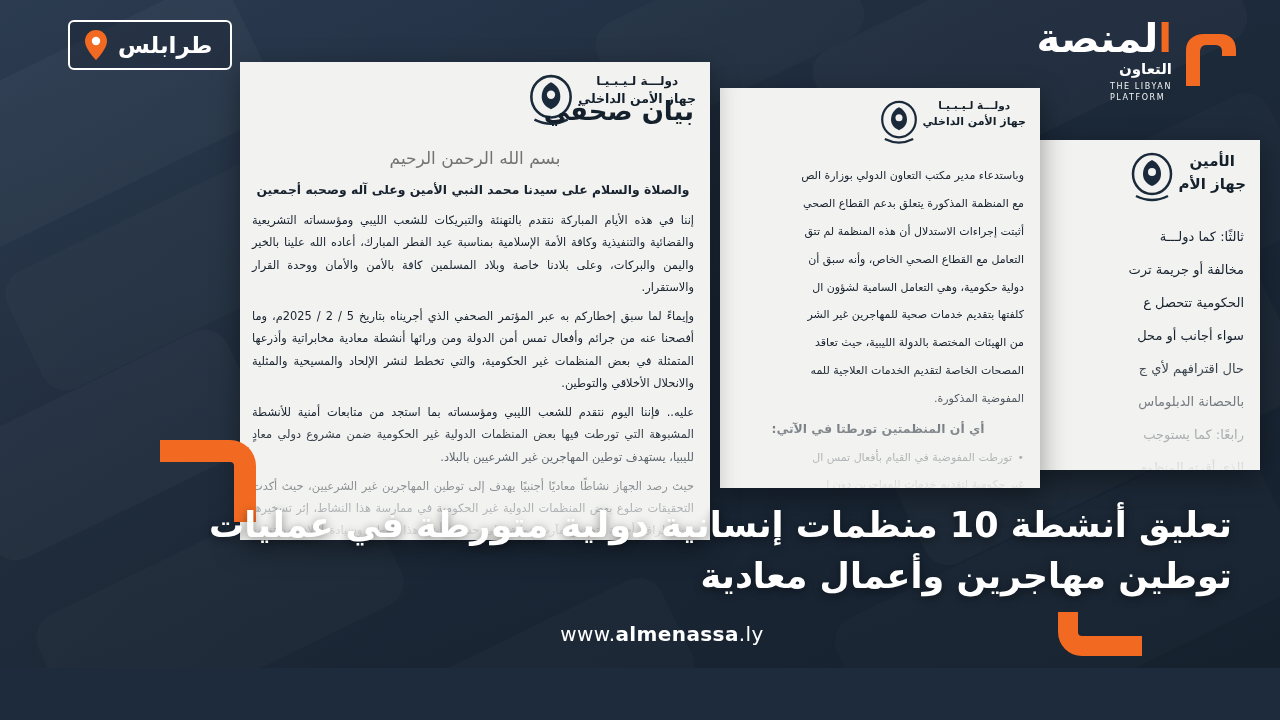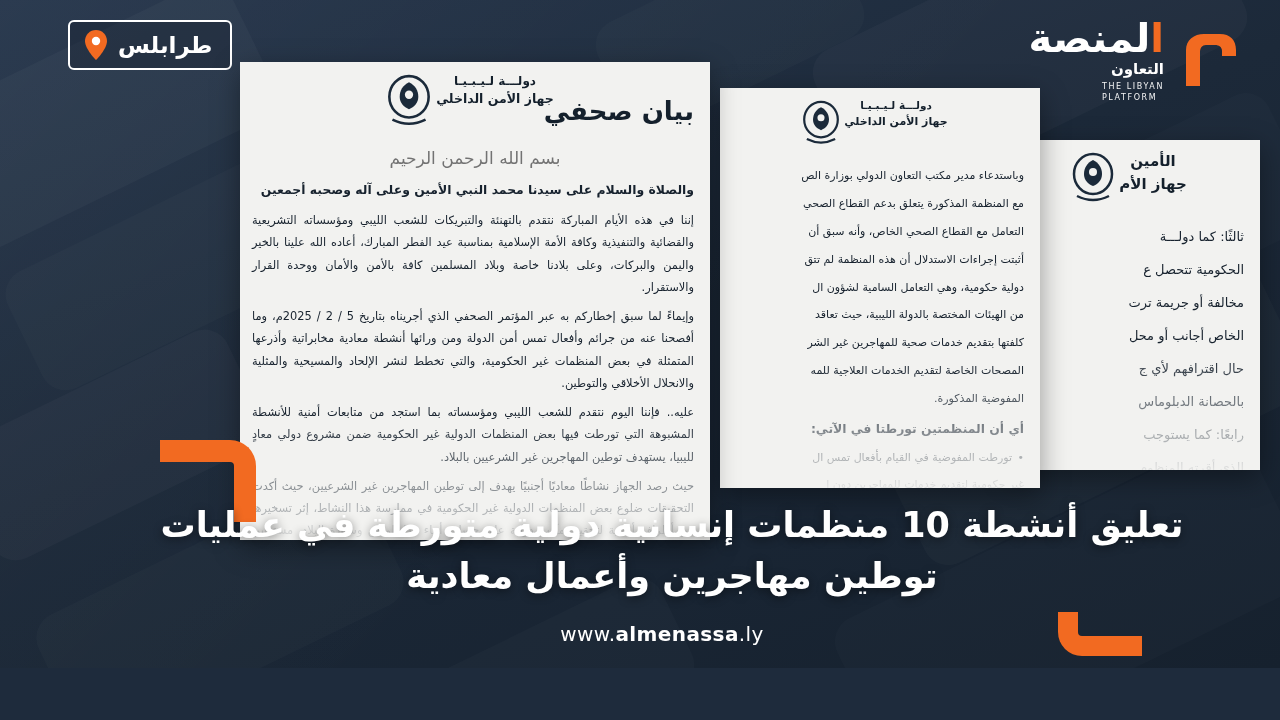--- a/index.html
+++ b/index.html
@@ -56,21 +56,21 @@
   .pin {
     width: 24px; height: 30px;
     position: relative;
     flex: 0 0 auto;
   }
   .pin svg { display:block; }
 
   
   .logo {
     position: absolute; right: 42px; top: 18px;
-    display: flex; align-items: center; gap: 16px;
+    display: flex; align-items: center; gap: 8px;
     direction: rtl;
   }
   .logo-mark { width: 58px; height: 62px; }
   .logo-text { display: flex; flex-direction: column; align-items: flex-start; line-height: 1; }
   .logo-ar {
     color: #ffffff; font-size: 40px; font-weight: bold;
     letter-spacing: -1px;
   }
   .logo-ar .accent { color: #f26a21; }
   .logo-sub-ar {
@@ -92,21 +92,21 @@
     overflow: hidden;
     direction: rtl;
     color: #14202c;
     pointer-events: auto;
   }
   .doc.d3 { left: 1008px; top: 140px; width: 252px; height: 330px; }
   .doc.d2 { left: 720px;  top: 88px;  width: 320px; height: 400px; }
   .doc.d1 { left: 240px;  top: 62px;  width: 470px; height: 478px; }
 
   .doc-head {
-    display: flex; align-items: flex-start; justify-content: center;
+    display: flex; align-items: flex-start; justify-content: flex-start;
     padding: 10px 14px 6px 0;
   }
   .doc-head .state {
     text-align: center; line-height: 1.5;
     font-weight: bold;
   }
   .d1 .doc-head .state .l1 { font-size: 12px; letter-spacing: 4px; }
   .d1 .doc-head .state .l2 { font-size: 12.5px; }
   .d2 .doc-head .state .l1 { font-size: 10.5px; letter-spacing: 3px; }
   .d2 .doc-head .state .l2 { font-size: 11px; }
@@ -126,21 +126,21 @@
     text-align: center; font-size: 17px; margin-top: 22px; color: #737373;
   }
   .doc-body {
     padding: 10px 16px 0 12px;
     font-size: 11.4px;
     line-height: 1.95;
     text-align: justify;
     color: #17222e;
   }
   .doc-body p { margin-bottom: 7px; }
-  .doc-body .center { text-align: right; font-weight: bold; font-size: 12.4px; }
+  .doc-body .center { text-align: center; font-weight: bold; font-size: 12.4px; }
   .doc-body .bullet { padding-right: 12px; position: relative; }
   .doc-body .bullet:before {
     content: "•"; position: absolute; right: 0; top: 0;
   }
   .d2 .doc-body, .d3 .doc-body { font-size: 11px; line-height: 1.9; }
   .d3 .doc-body { font-size: 13px; line-height: 2.0; }
   .doc .fade {
     position: absolute; left: 0; right: 0; bottom: 0; height: 120px;
     background: linear-gradient(to bottom, rgba(242,242,240,0), rgba(242,242,240,0.92));
   }
@@ -156,21 +156,21 @@
   .bracket.right {
     left: 1058px; top: 612px; width: 84px; height: 44px;
     border-bottom: 20px solid #f26a21;
     border-left: 20px solid #f26a21;
     border-bottom-left-radius: 24px;
   }
 
   
   .headline {
     position: absolute; right: 48px; top: 500px; width: 1120px;
-    direction: rtl; text-align: center;
+    direction: rtl; text-align: right;
     color: #ffffff;
     font-size: 35px; font-weight: bold;
     line-height: 1.45;
     text-shadow: 0 2px 10px rgba(0,0,0,0.45);
   }
 
   
   .footer-url {
     position: absolute; left: 0; right: 0; bottom: 22px;
     text-align: center; color: #ffffff;
@@ -235,23 +235,23 @@
           <svg viewBox="0 0 52 58" width="52" height="58" aria-hidden="true">
             <ellipse cx="26" cy="24" rx="19" ry="20" fill="none" stroke="#1b2a3a" stroke-width="2.5"></ellipse>
             <path d="M26 10 c6 3 9 8 9 14 c0 6-4 10-9 12 c-5-2-9-6-9-12 c0-6 3-11 9-14z" fill="#1b2a3a"></path>
             <circle cx="26" cy="22" r="4" fill="#f2f2f0"></circle>
             <path d="M10 46 q16 8 32 0" fill="none" stroke="#1b2a3a" stroke-width="2.5"></path>
           </svg>
         </span>
       </div>
       <div class="doc-body">
         <p>ثالثًا: كما دولـــة</p>
+        <p>مخالفة أو جريمة ترت</p>
         <p>الحكومية تتحصل ع</p>
-        <p>مخالفة أو جريمة ترت</p>
-        <p>الخاص أجانب أو محل</p>
+        <p>سواء أجانب أو محل</p>
         <p>حال اقترافهم لأي ج</p>
         <p>بالحصانة الدبلوماس</p>
         <p>رابعًا: كما يستوجب</p>
         <p>الذي أقرته المنظوم</p>
 
       </div>
       <div class="fade"></div>
     </div>
 
     <div class="doc d2">
@@ -265,25 +265,25 @@
             <ellipse cx="26" cy="24" rx="19" ry="20" fill="none" stroke="#1b2a3a" stroke-width="2.5"></ellipse>
             <path d="M26 10 c6 3 9 8 9 14 c0 6-4 10-9 12 c-5-2-9-6-9-12 c0-6 3-11 9-14z" fill="#1b2a3a"></path>
             <circle cx="26" cy="22" r="4" fill="#f2f2f0"></circle>
             <path d="M10 46 q16 8 32 0" fill="none" stroke="#1b2a3a" stroke-width="2.5"></path>
           </svg>
         </span>
       </div>
       <div class="doc-body">
         <p>وباستدعاء مدير مكتب التعاون الدولي بوزارة الص</p>
         <p>مع المنظمة المذكورة يتعلق بدعم القطاع الصحي</p>
+        <p>أثبتت إجراءات الاستدلال أن هذه المنظمة لم تتق</p>
         <p>التعامل مع القطاع الصحي الخاص، وأنه سبق أن</p>
-        <p>أثبتت إجراءات الاستدلال أن هذه المنظمة لم تتق</p>
         <p>دولية حكومية، وهي التعامل السامية لشؤون ال</p>
+        <p>كلفتها بتقديم خدمات صحية للمهاجرين غير الشر</p>
         <p>من الهيئات المختصة بالدولة الليبية، حيث تعاقد</p>
-        <p>كلفتها بتقديم خدمات صحية للمهاجرين غير الشر</p>
         <p>المصحات الخاصة لتقديم الخدمات العلاجية للمه</p>
         <p>المفوضية المذكورة.</p>
         <p class="center">أي أن المنظمتين تورطتا في الآتي:</p>
         <p class="bullet">تورطت المفوضية في القيام بأفعال تمس ال</p>
         <p>غير حكومية لتقديم خدمات للمهاجرين دون ا</p>
 
       </div>
       <div class="fade"></div>
     </div>
 

